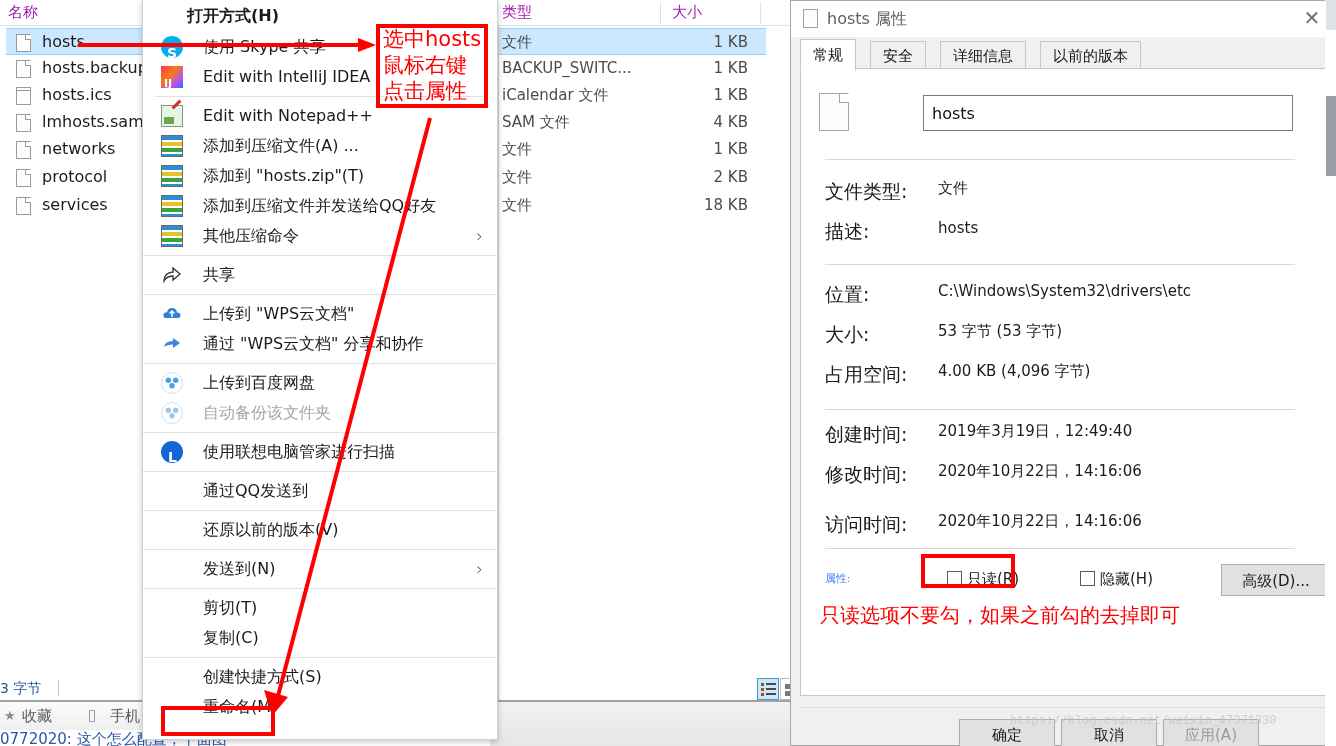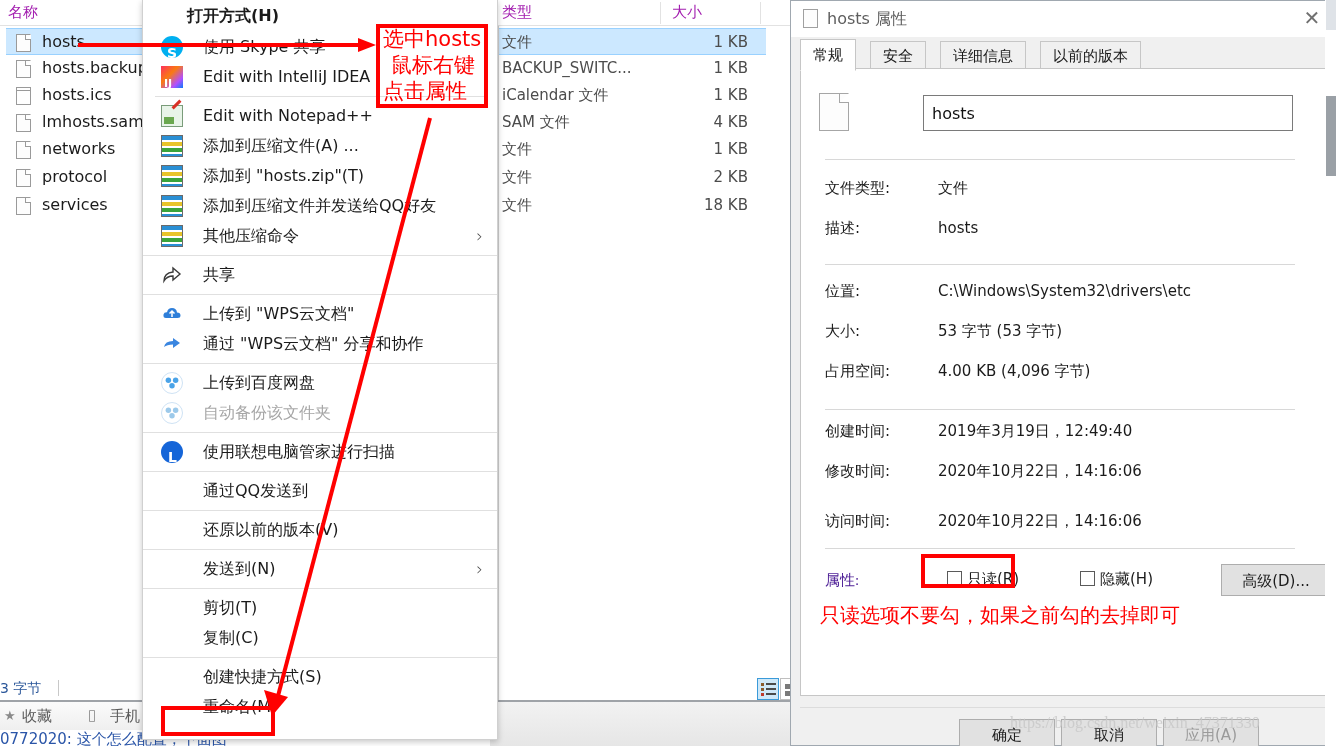--- a/index.html
+++ b/index.html
@@ -198,25 +198,25 @@
   }
   .nameinput {
     position: absolute; left: 122px; top: 26px; width: 370px; height: 36px;
     border: 1px solid #7a7a7a; background: #ffffff;
     font-size: 16px; color: #111; padding: 0 8px;
     font-family: "DejaVu Sans", sans-serif; outline: none;
   }
   .hrule { position: absolute; left: 24px; width: 470px; height: 1px; background: #d8d8d8; }
 
   .prow { position: absolute; left: 24px; width: 480px; height: 24px; }
-  .plabel { position: absolute; left: 0; top: 0; font-size: 15px; color: #1b1b1b; font-family: "DejaVu Sans", sans-serif; white-space: nowrap; }
+  .plabel { position: absolute; left: 0; top: 0; font-size: 19px; color: #1b1b1b; font-family: "DejaVu Sans", sans-serif; white-space: nowrap; }
   .pvalue { position: absolute; left: 113px; top: 0; font-size: 15px; color: #1b1b1b; font-family: "DejaVu Sans", sans-serif; white-space: nowrap; }
 
   .attrrow { position: absolute; left: 24px; top: 495px; width: 480px; height: 40px; }
-  .attrlabel { position: absolute; left: 0; top: 7px; font-size: 15px; color: #4c1d95; font-family: Liberation Serif, serif; }
+  .attrlabel { position: absolute; left: 0; top: 7px; font-size: 11px; color: #3b82f6; font-family: Liberation Serif, serif; }
   .chk { position: absolute; top: 6px; }
   .chkbox { position: absolute; left: 0; top: 1px; width: 15px; height: 15px; border: 1px solid #5a5a5a; background: #fff; }
   .chklabel { position: absolute; left: 20px; top: 0; font-size: 15px; color: #1b1b1b; font-family: "DejaVu Sans", sans-serif; white-space: nowrap; }
   .chk-ro { left: 122px; }
   .chk-hidden { left: 255px; }
   .advbtn {
     position: absolute; left: 396px; top: 0px; width: 110px; height: 32px;
     background: #e1e1e1; border: 1px solid #adadad;
     font-size: 15px; color: #1b1b1b; font-family: "DejaVu Sans", sans-serif;
     text-align: center; line-height: 32px;
@@ -229,22 +229,22 @@
     font-size: 15px; color: #1b1b1b; font-family: "DejaVu Sans", sans-serif;
     text-align: center; line-height: 30px;
   }
   .dbtn.ok { left: 168px; }
   .dbtn.cancel { left: 270px; }
   .dbtn.apply { left: 372px; color: #9a9a9a; }
   .dlg-btn-rule { position: absolute; left: 9px; top: 706px; width: 526px; height: 1px; background: #dcdcdc; }
 
   .watermark {
     position: absolute; left: 1010px; top: 714px;
-    font-size: 16px; color: rgba(200,200,200,0.85);
-    font-family: Liberation Serif, serif; white-space: nowrap;
+    font-size: 12px; color: rgba(200,200,200,0.85);
+    font-family: Liberation Mono, monospace; white-space: nowrap;
   }
 
   
   .bg-right-sliver { position: absolute; left: 1325px; top: 0px; width: 11px; height: 746px; background: #ffffff; }
   .bg-right-gray { position: absolute; left: 1326px; top: 96px; width: 10px; height: 80px; background: #9aa0a6; }
   .bg-right-strip { position: absolute; left: 1326px; top: 0px; width: 10px; height: 30px; background: #dfe3e8; }
 </style>
 </head>
 <body>
 
@@ -616,21 +616,21 @@
 
     <line x1="78" y1="45" x2="363" y2="45" stroke="#ff0000" stroke-width="4"></line>
     <polygon points="376,45 358,38 358,52" fill="#ff0000"></polygon>
 
     <line x1="430" y1="118" x2="278" y2="696" stroke="#ff0000" stroke-width="4"></line>
     <polygon points="272,716 264,690 288,697" fill="#ff0000"></polygon>
   </svg>
 
   <div class="anno-box" style="left:376px; top:24px; width:112px; height:84px;"></div>
   <div class="anno-text" style="left:383px; top:25px; font-size:21px;">选中hosts</div>
-  <div class="anno-text" style="left:383px; top:51px; font-size:21px;margin-left:8px;">鼠标右键</div>
+  <div class="anno-text" style="left:383px; top:51px; font-size:21px;">鼠标右键</div>
   <div class="anno-text" style="left:383px; top:77px; font-size:21px;">点击属性</div>
 
   <div class="anno-box" style="left:161px; top:706px; width:114px; height:30px;"></div>
 
   <div class="anno-box" style="left:921px; top:554px; width:94px; height:34px;"></div>
   <div class="anno-text" style="left:820px; top:602px; font-size:20px;">只读选项不要勾，如果之前勾的去掉即可</div>
 
   <div class="watermark">https://blog.csdn.net/weixin_47371330</div>
 
 </div>

